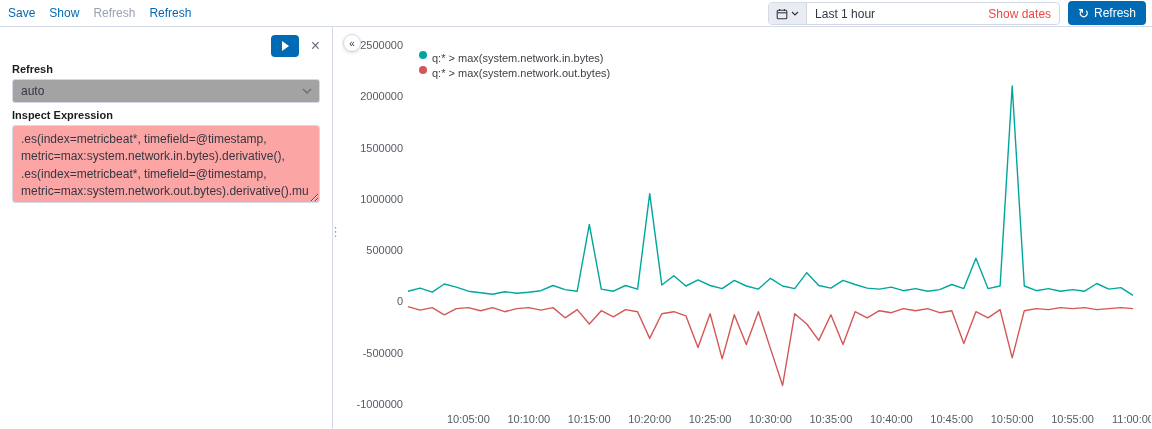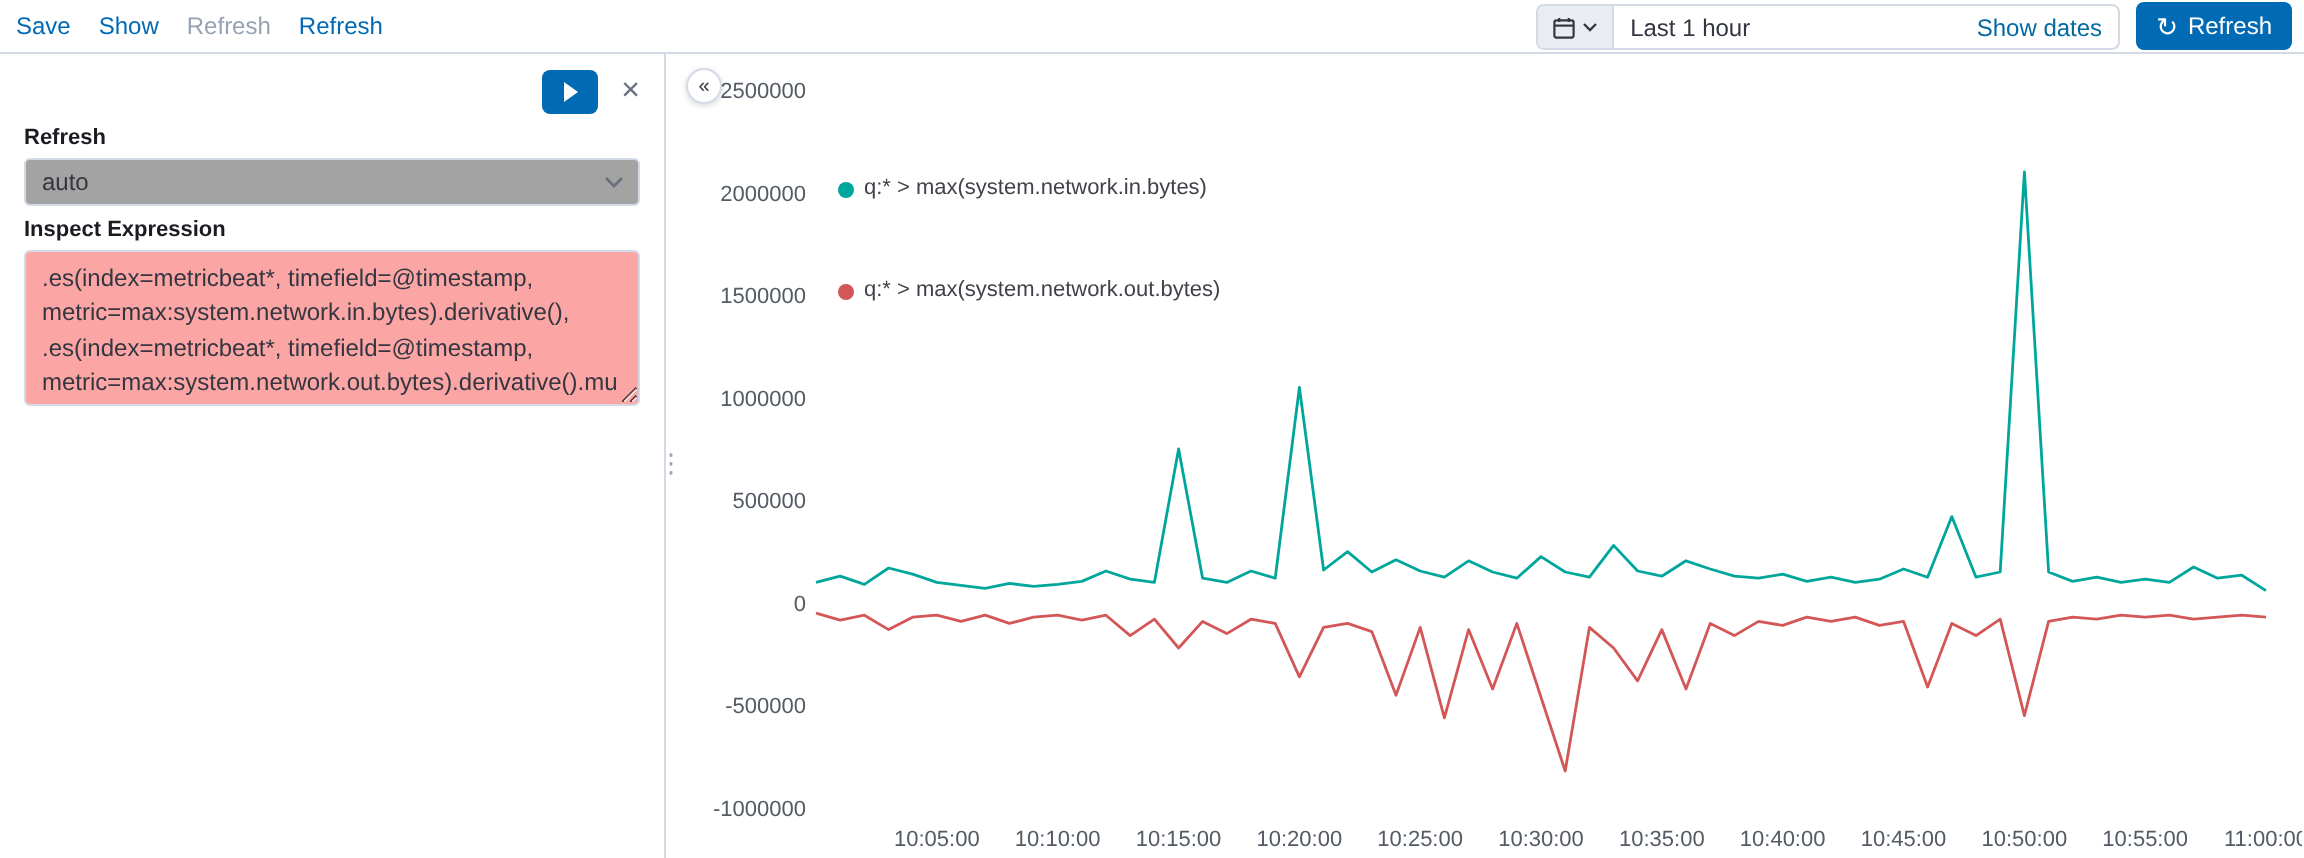--- a/index.html
+++ b/index.html
@@ -10,21 +10,21 @@
     justify-content:space-between;padding:0 6px 0 8px;background:#fff;}
   .topnav{display:flex;gap:14px;align-items:center;}
   .navlink{font-size:12px;font-weight:500;color:#006BB4;text-decoration:none;cursor:pointer;}
   .navlink.disabled{color:#98a2b3;cursor:default;}
   .timecontrols{display:flex;align-items:flex-end;gap:8px;}
   .datepicker{display:flex;align-items:center;height:23px;border:1px solid #d3dae6;background:#fff;
     border-radius:4px;width:292px;}
   .dp-cal{display:flex;align-items:center;gap:3px;background:#e9edf3;height:100%;padding:0 7px;
     border-right:1px solid #d3dae6;border-radius:3px 0 0 3px;cursor:pointer;}
   .dp-value{flex:1;font-size:12px;color:#343741;padding:0 8px;cursor:pointer;white-space:nowrap;}
-  .dp-showdates{font-size:12px;color:#0369a1;padding:0 8px;cursor:pointer;white-space:nowrap;}
+  .dp-showdates{font-size:12px;color:#ef4444;padding:0 8px;cursor:pointer;white-space:nowrap;}
   .refresh-btn{display:flex;align-items:center;gap:5px;height:24px;background:#006BB4;color:#fff;
     border:none;border-radius:4px;font-size:12px;font-weight:500;padding:0 10px;cursor:pointer;font-family:inherit;}
   .refresh-glyph{font-size:13px;line-height:1;}
   
   .content{display:flex;height:402px;position:relative;background:#fff;}
   .sidebar{width:333px;flex-shrink:0;border-right:1px solid #d3dae6;padding:6px 12px;background:#fff;position:relative;}
   .sidebar-actions{display:flex;justify-content:flex-end;align-items:center;gap:12px;margin:2px 0 2px;}
   .play-btn{width:28px;height:22px;background:#006BB4;border:none;border-radius:4px;display:flex;
     align-items:center;justify-content:center;cursor:pointer;}
   .play-tri{width:0;height:0;border-left:7px solid #fff;border-top:5px solid transparent;
@@ -37,21 +37,21 @@
   .select-chevron{position:absolute;right:8px;top:9px;pointer-events:none;}
   textarea.expr{width:100%;height:78px;font-size:12px;line-height:1.45;color:#343741;border:1px solid #d3dae6;
     border-radius:3px;padding:5px 8px;font-family:inherit;resize:vertical;background:#fca5a5;display:block;}
   .drag-handle{position:absolute;left:329px;top:198px;color:#98a2b3;font-size:13px;cursor:col-resize;z-index:3;
     line-height:1;user-select:none;}
   .collapse-btn{position:absolute;left:343px;top:7px;width:18px;height:18px;border-radius:50%;
     border:1px solid #d3dae6;background:#fff;color:#343741;font-size:10px;line-height:15px;text-align:center;
     cursor:pointer;padding:0;box-shadow:0 1px 3px rgba(0,0,0,.15);z-index:3;}
   .chart-area{flex:1;position:relative;background:#fff;}
   .legend{position:absolute;left:86px;top:24px;z-index:2;}
-  .legend-item{display:flex;align-items:center;gap:5px;font-size:11px;color:#3f4248;line-height:15px;margin-top:36px;}
+  .legend-item{display:flex;gap:5px;font-size:11px;color:#3f4248;line-height:15px;}
   .legend-dot{width:8px;height:8px;border-radius:50%;flex-shrink:0;background:#999;}
   #chart-svg{position:absolute;left:0;top:0;}
   .tick-label{font-size:11px;fill:#545b64;font-family:"Liberation Sans","DejaVu Sans",sans-serif;}
 </style>
 </head>
 <body>
 
 <div class="topbar">
   <nav class="topnav">
     <a class="navlink">Save</a>

